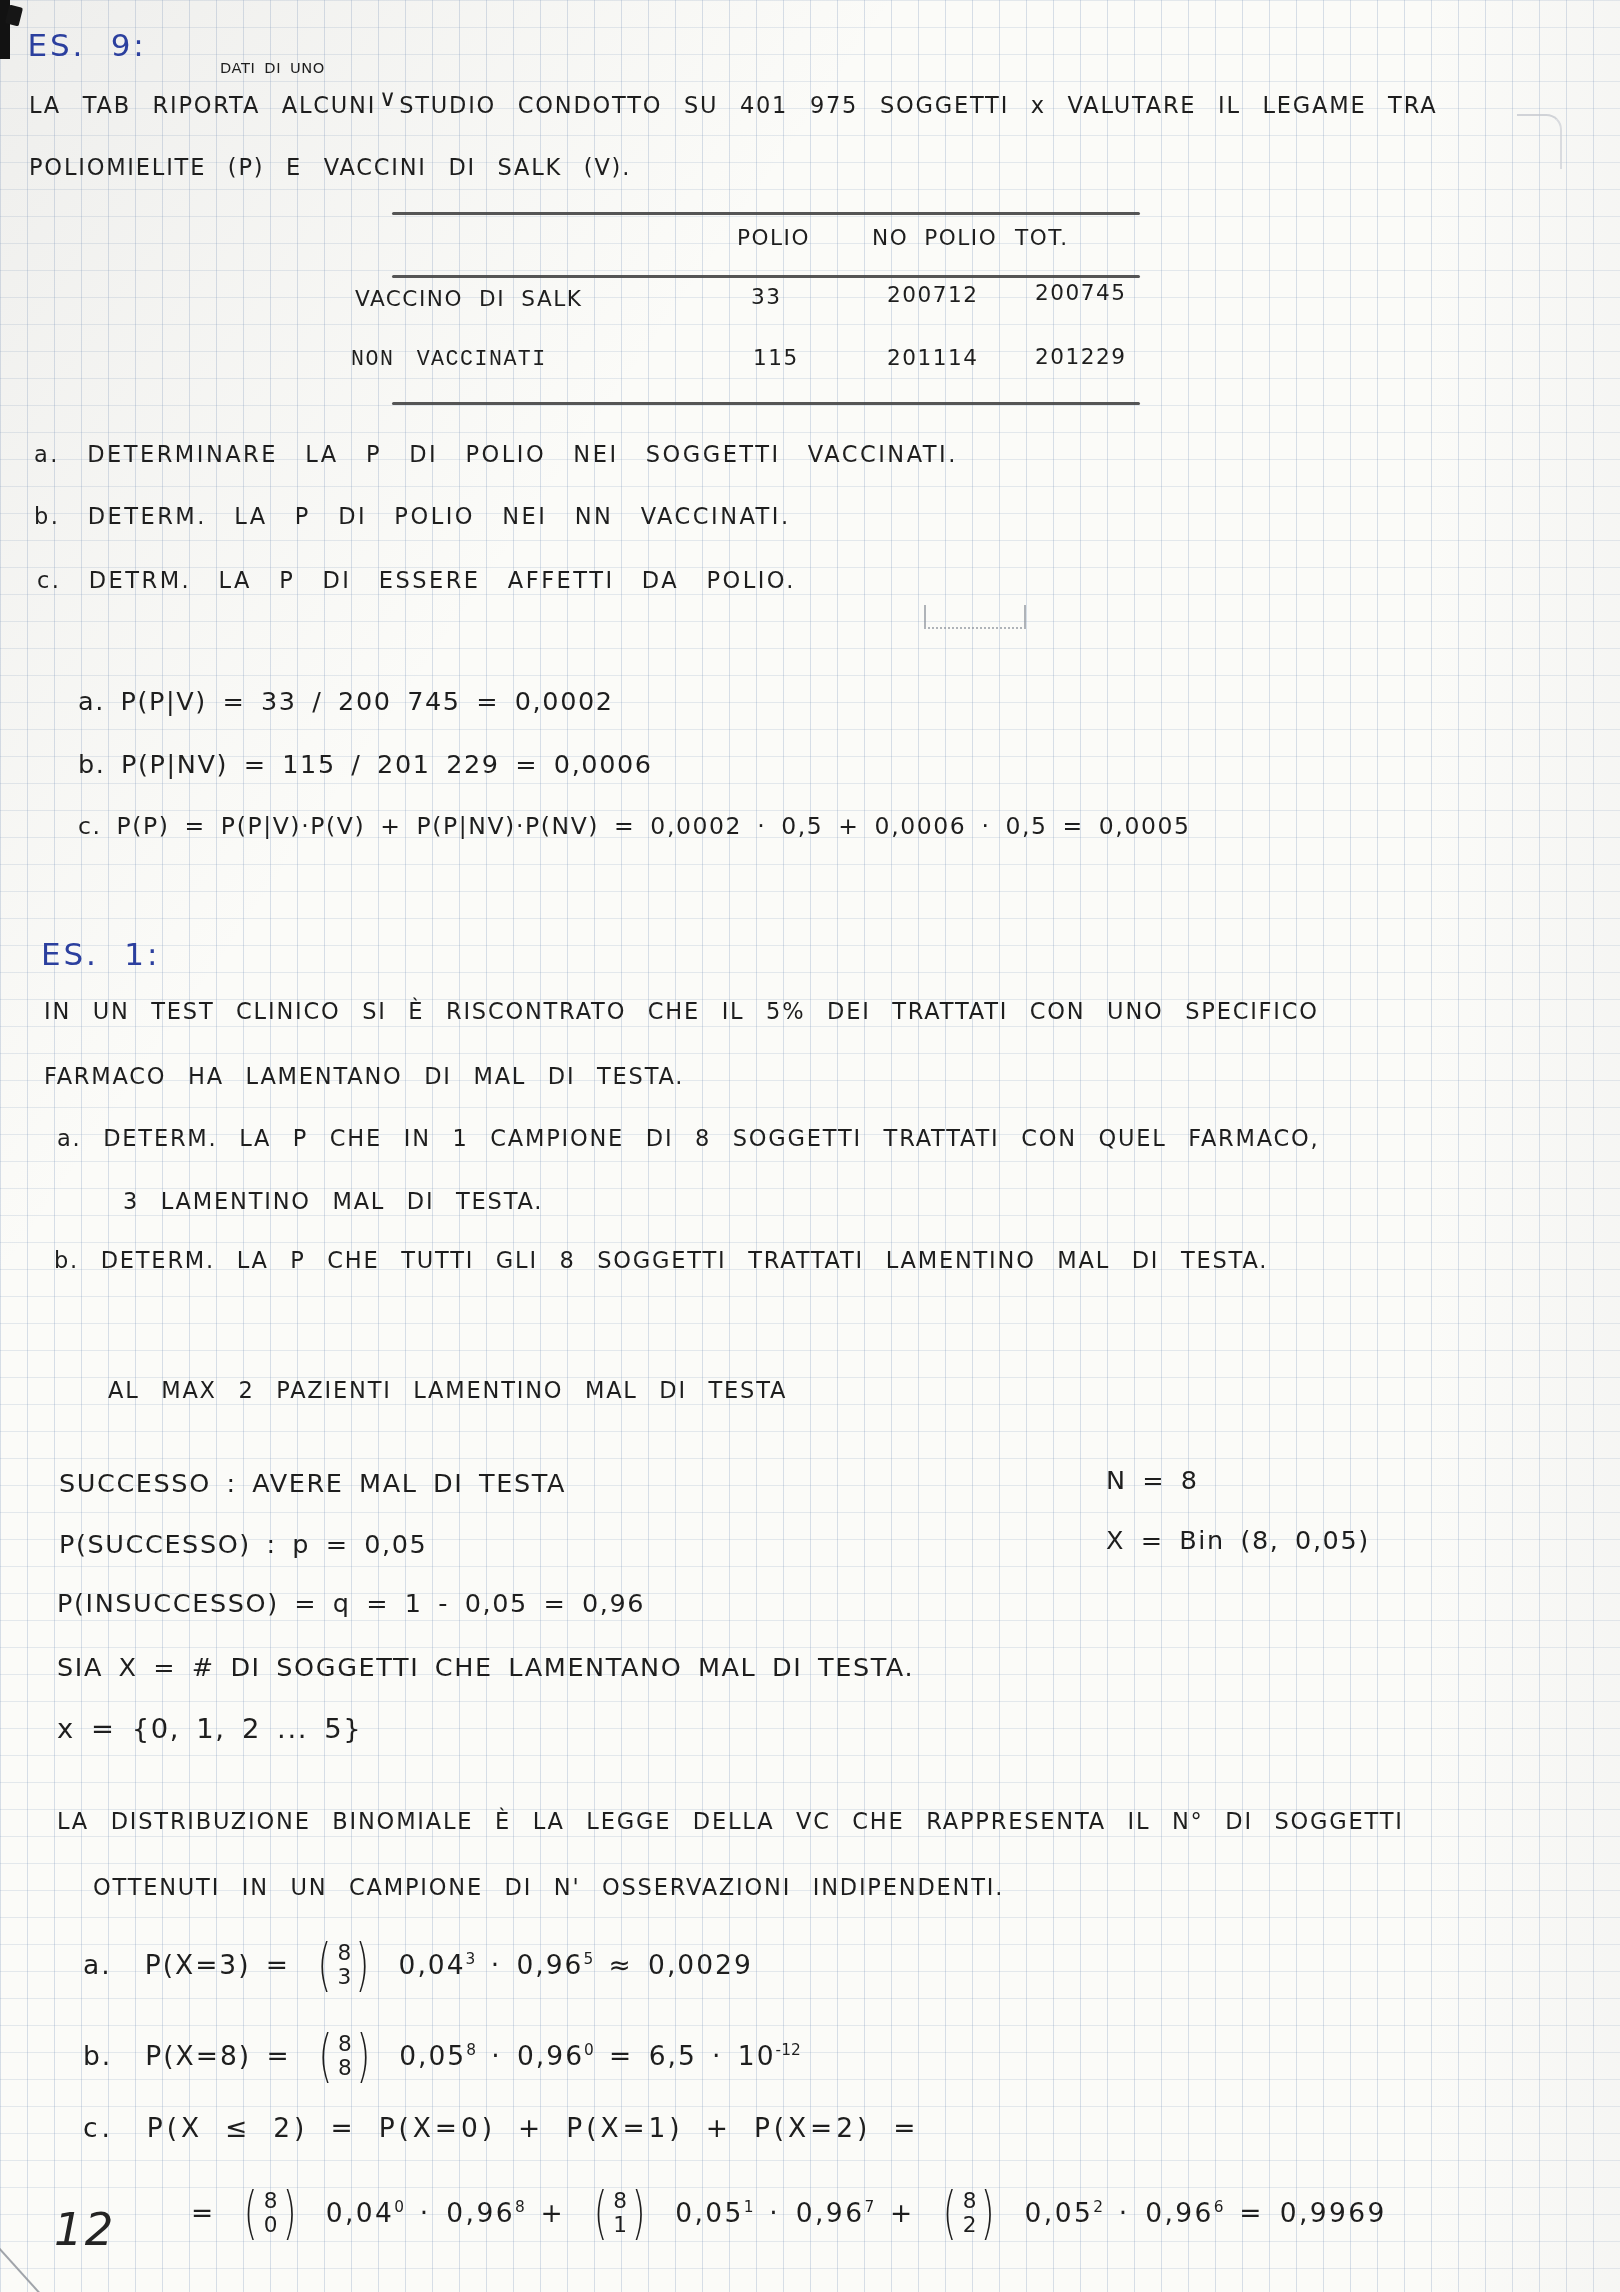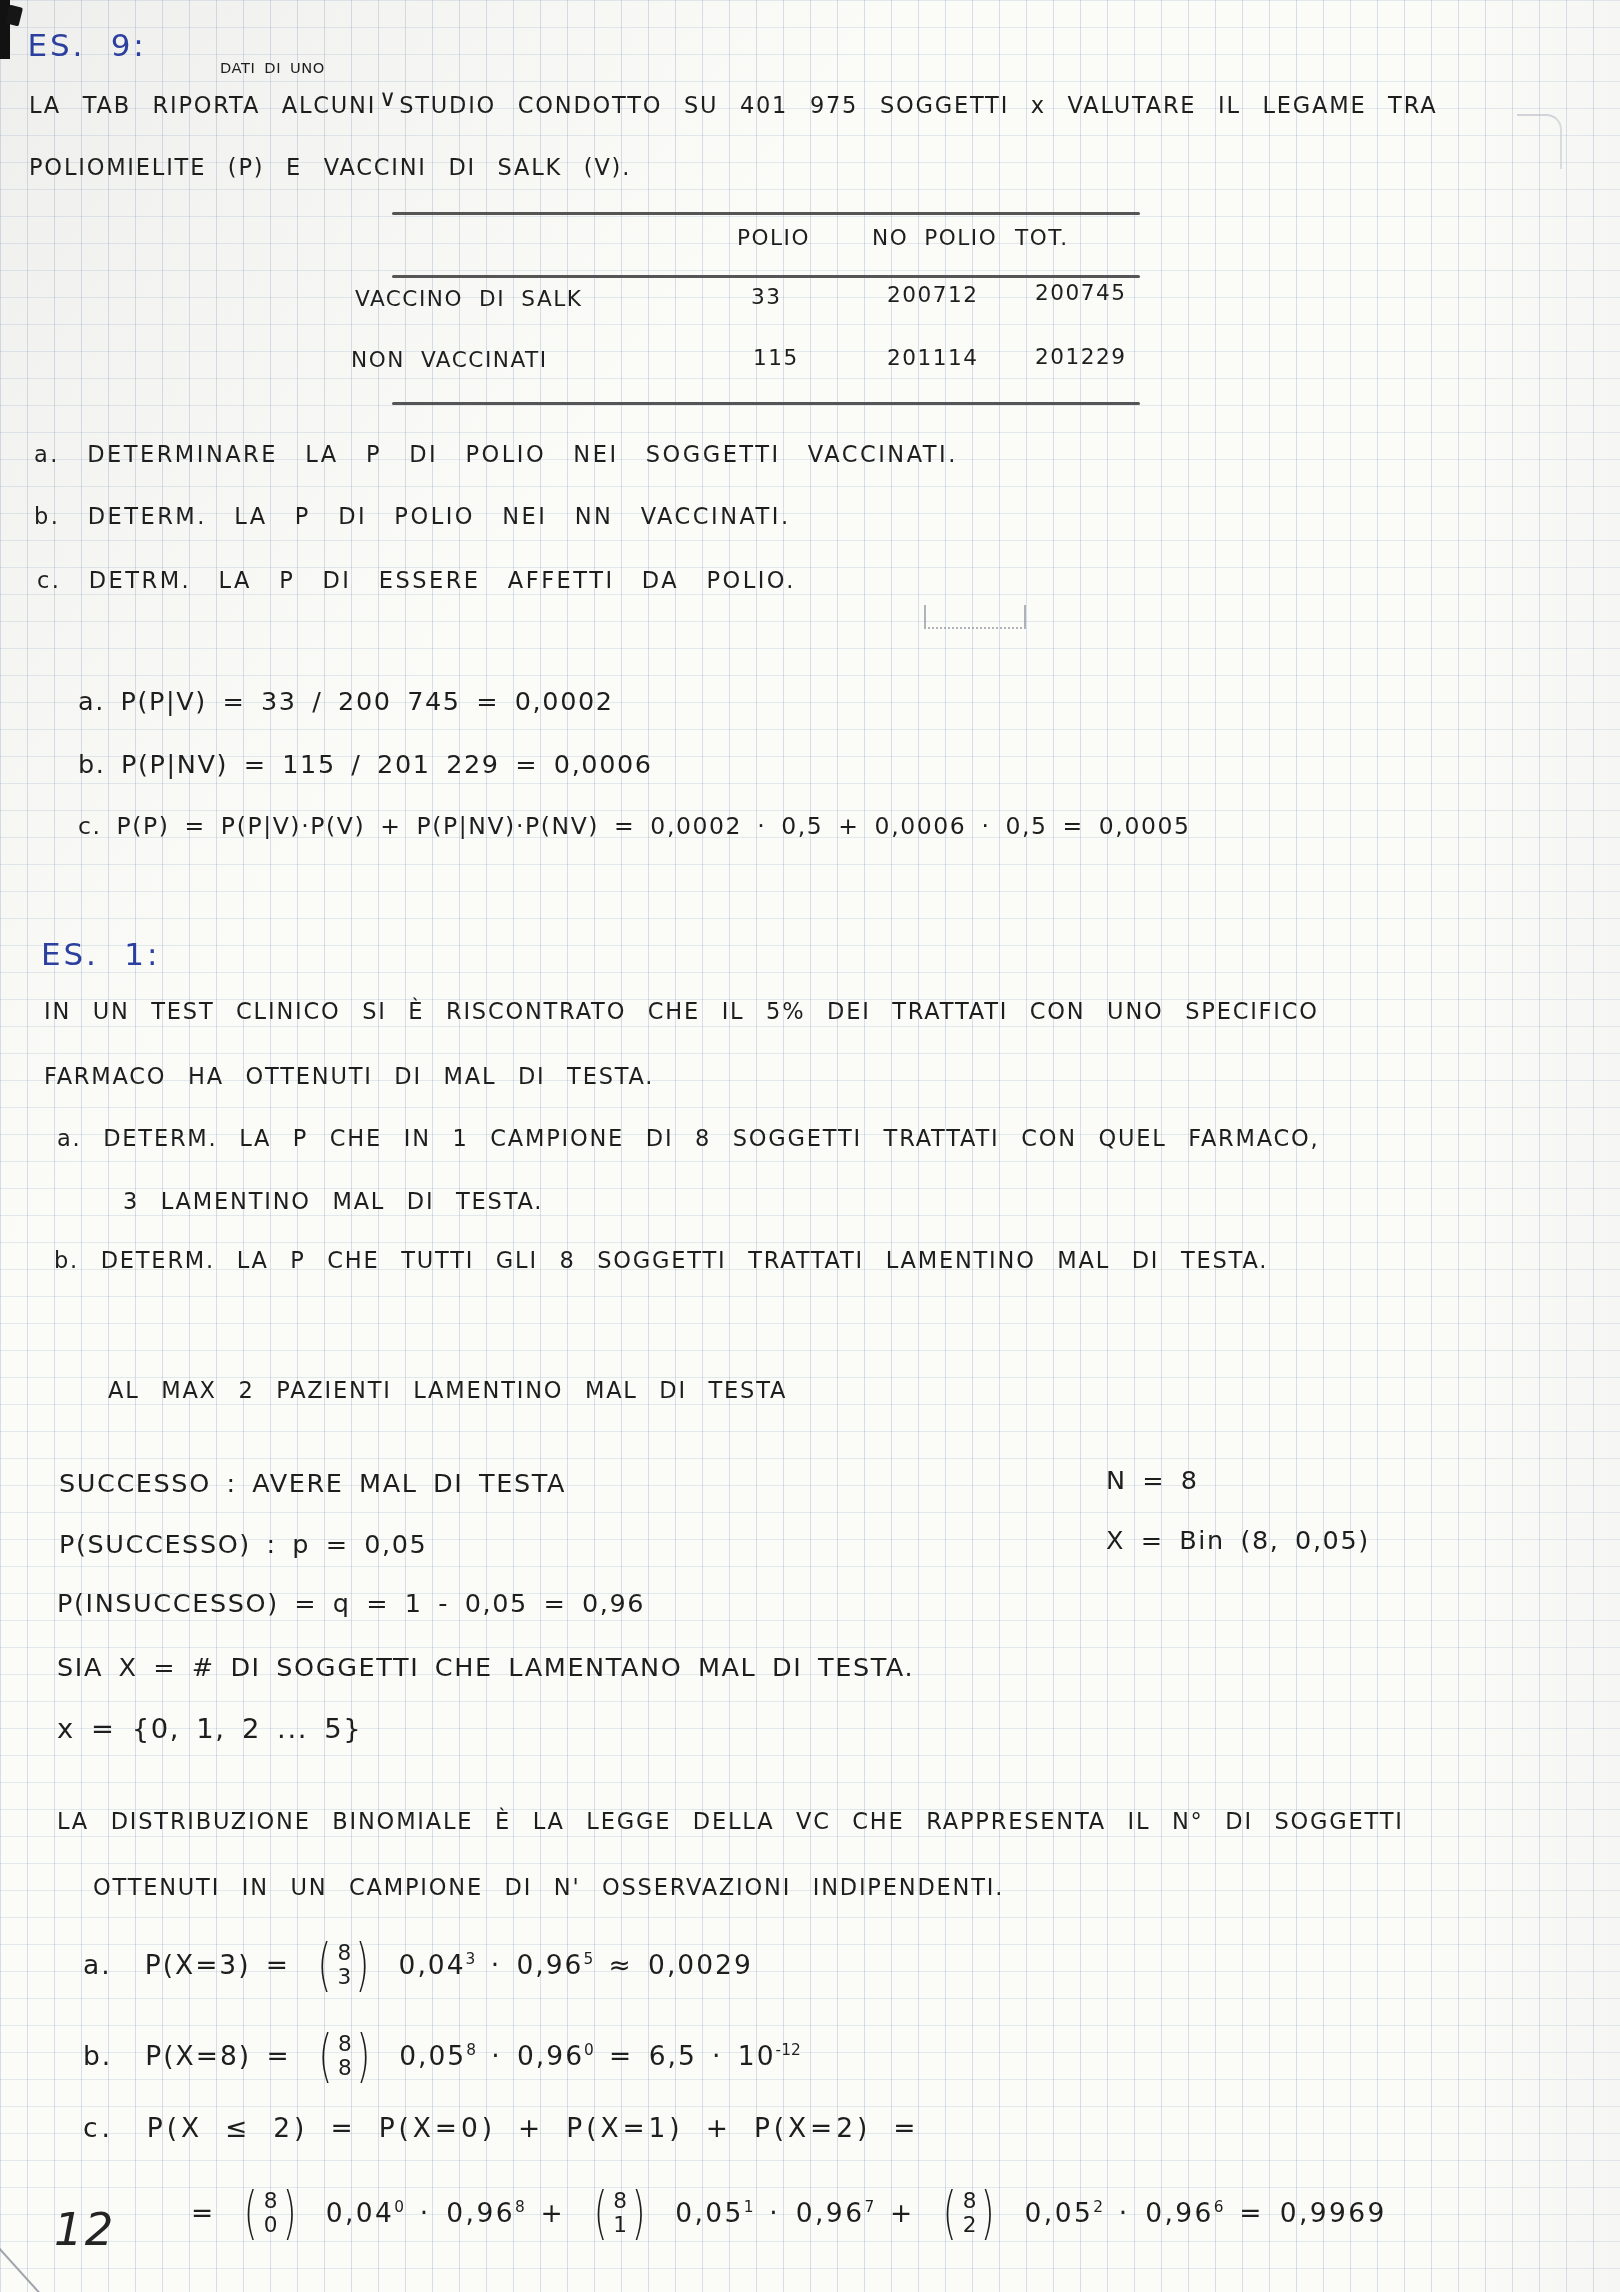--- a/index.html
+++ b/index.html
@@ -72,39 +72,39 @@
     <div class="hw tbl-txt" style="left:1015px;top:225px;">TOT.</div>
     <div class="rule" style="left:392px;top:275px;width:748px;"></div>
 
     <div>
       <div class="hw tbl-txt" style="left:355px;top:286px;">VACCINO DI SALK</div>
       <div class="hw tbl-txt" style="left:751px;top:284px;">33</div>
       <div class="hw tbl-txt" style="left:887px;top:282px;">200712</div>
       <div class="hw tbl-txt" style="left:1035px;top:280px;">200745</div>
     </div>
     <div>
-      <div class="hw tbl-txt" style="left:351px;top:347px;">NON VACCINATI</div>
+      <div class="hw tbl-txt" style="left:351px;top:347px;font-family:Liberation Mono, monospace;">NON VACCINATI</div>
       <div class="hw tbl-txt" style="left:753px;top:345px;">115</div>
       <div class="hw tbl-txt" style="left:887px;top:345px;">201114</div>
       <div class="hw tbl-txt" style="left:1035px;top:344px;">201229</div>
     </div>
     <div class="rule" style="left:392px;top:402px;width:748px;"></div>
   </div>
 
   <div class="hw wide" style="left:34px;top:441px;">a. DETERMINARE LA P DI POLIO NEI SOGGETTI VACCINATI.</div>
   <div class="hw wide" style="left:34px;top:503px;">b. DETERM. LA P DI POLIO NEI NN VACCINATI.</div>
   <div class="hw wide" style="left:37px;top:567px;">c. DETRM. LA P DI ESSERE AFFETTI DA POLIO.</div>
 
   <div class="hw math" style="left:78px;top:686px;">a.  P(P|V) = 33 / 200 745 = 0,0002</div>
   <div class="hw math" style="left:78px;top:749px;">b.  P(P|NV) = 115 / 201 229 = 0,0006</div>
   <div class="hw math" style="left:78px;top:812px;font-size:23.5px;">c.  P(P) = P(P|V)·P(V) + P(P|NV)·P(NV) = 0,0002 · 0,5 + 0,0006 · 0,5 = 0,0005</div>
 
   <div class="hw h-blue" style="left:41px;top:936px;">ES. 1:</div>
   <div class="hw" style="left:44px;top:998px;">IN UN TEST CLINICO SI È RISCONTRATO CHE IL 5% DEI TRATTATI CON UNO SPECIFICO</div>
-  <div class="hw" style="left:44px;top:1063px;">FARMACO HA OTTENUTI DI MAL DI TESTA.</div>
+  <div class="hw" style="left:44px;top:1063px;">FARMACO HA LAMENTANO DI MAL DI TESTA.</div>
 
   <div class="hw" style="left:57px;top:1125px;">a. DETERM. LA P CHE IN 1 CAMPIONE DI 8 SOGGETTI TRATTATI CON QUEL FARMACO,</div>
   <div class="hw" style="left:123px;top:1188px;">3 LAMENTINO MAL DI TESTA.</div>
   <div class="hw" style="left:54px;top:1247px;">b. DETERM. LA P CHE TUTTI GLI 8 SOGGETTI TRATTATI LAMENTINO MAL DI TESTA.</div>
   <div class="hw" style="left:108px;top:1377px;">AL MAX 2 PAZIENTI LAMENTINO MAL DI TESTA</div>
 
   <div class="hw math" style="left:59px;top:1468px;">SUCCESSO : AVERE MAL DI TESTA</div>
   <div class="hw math" style="left:1106px;top:1465px;">N = 8</div>
   <div class="hw math" style="left:59px;top:1529px;">P(SUCCESSO) : p = 0,05</div>
   <div class="hw math" style="left:1106px;top:1525px;">X = Bin (8, 0,05)</div>

